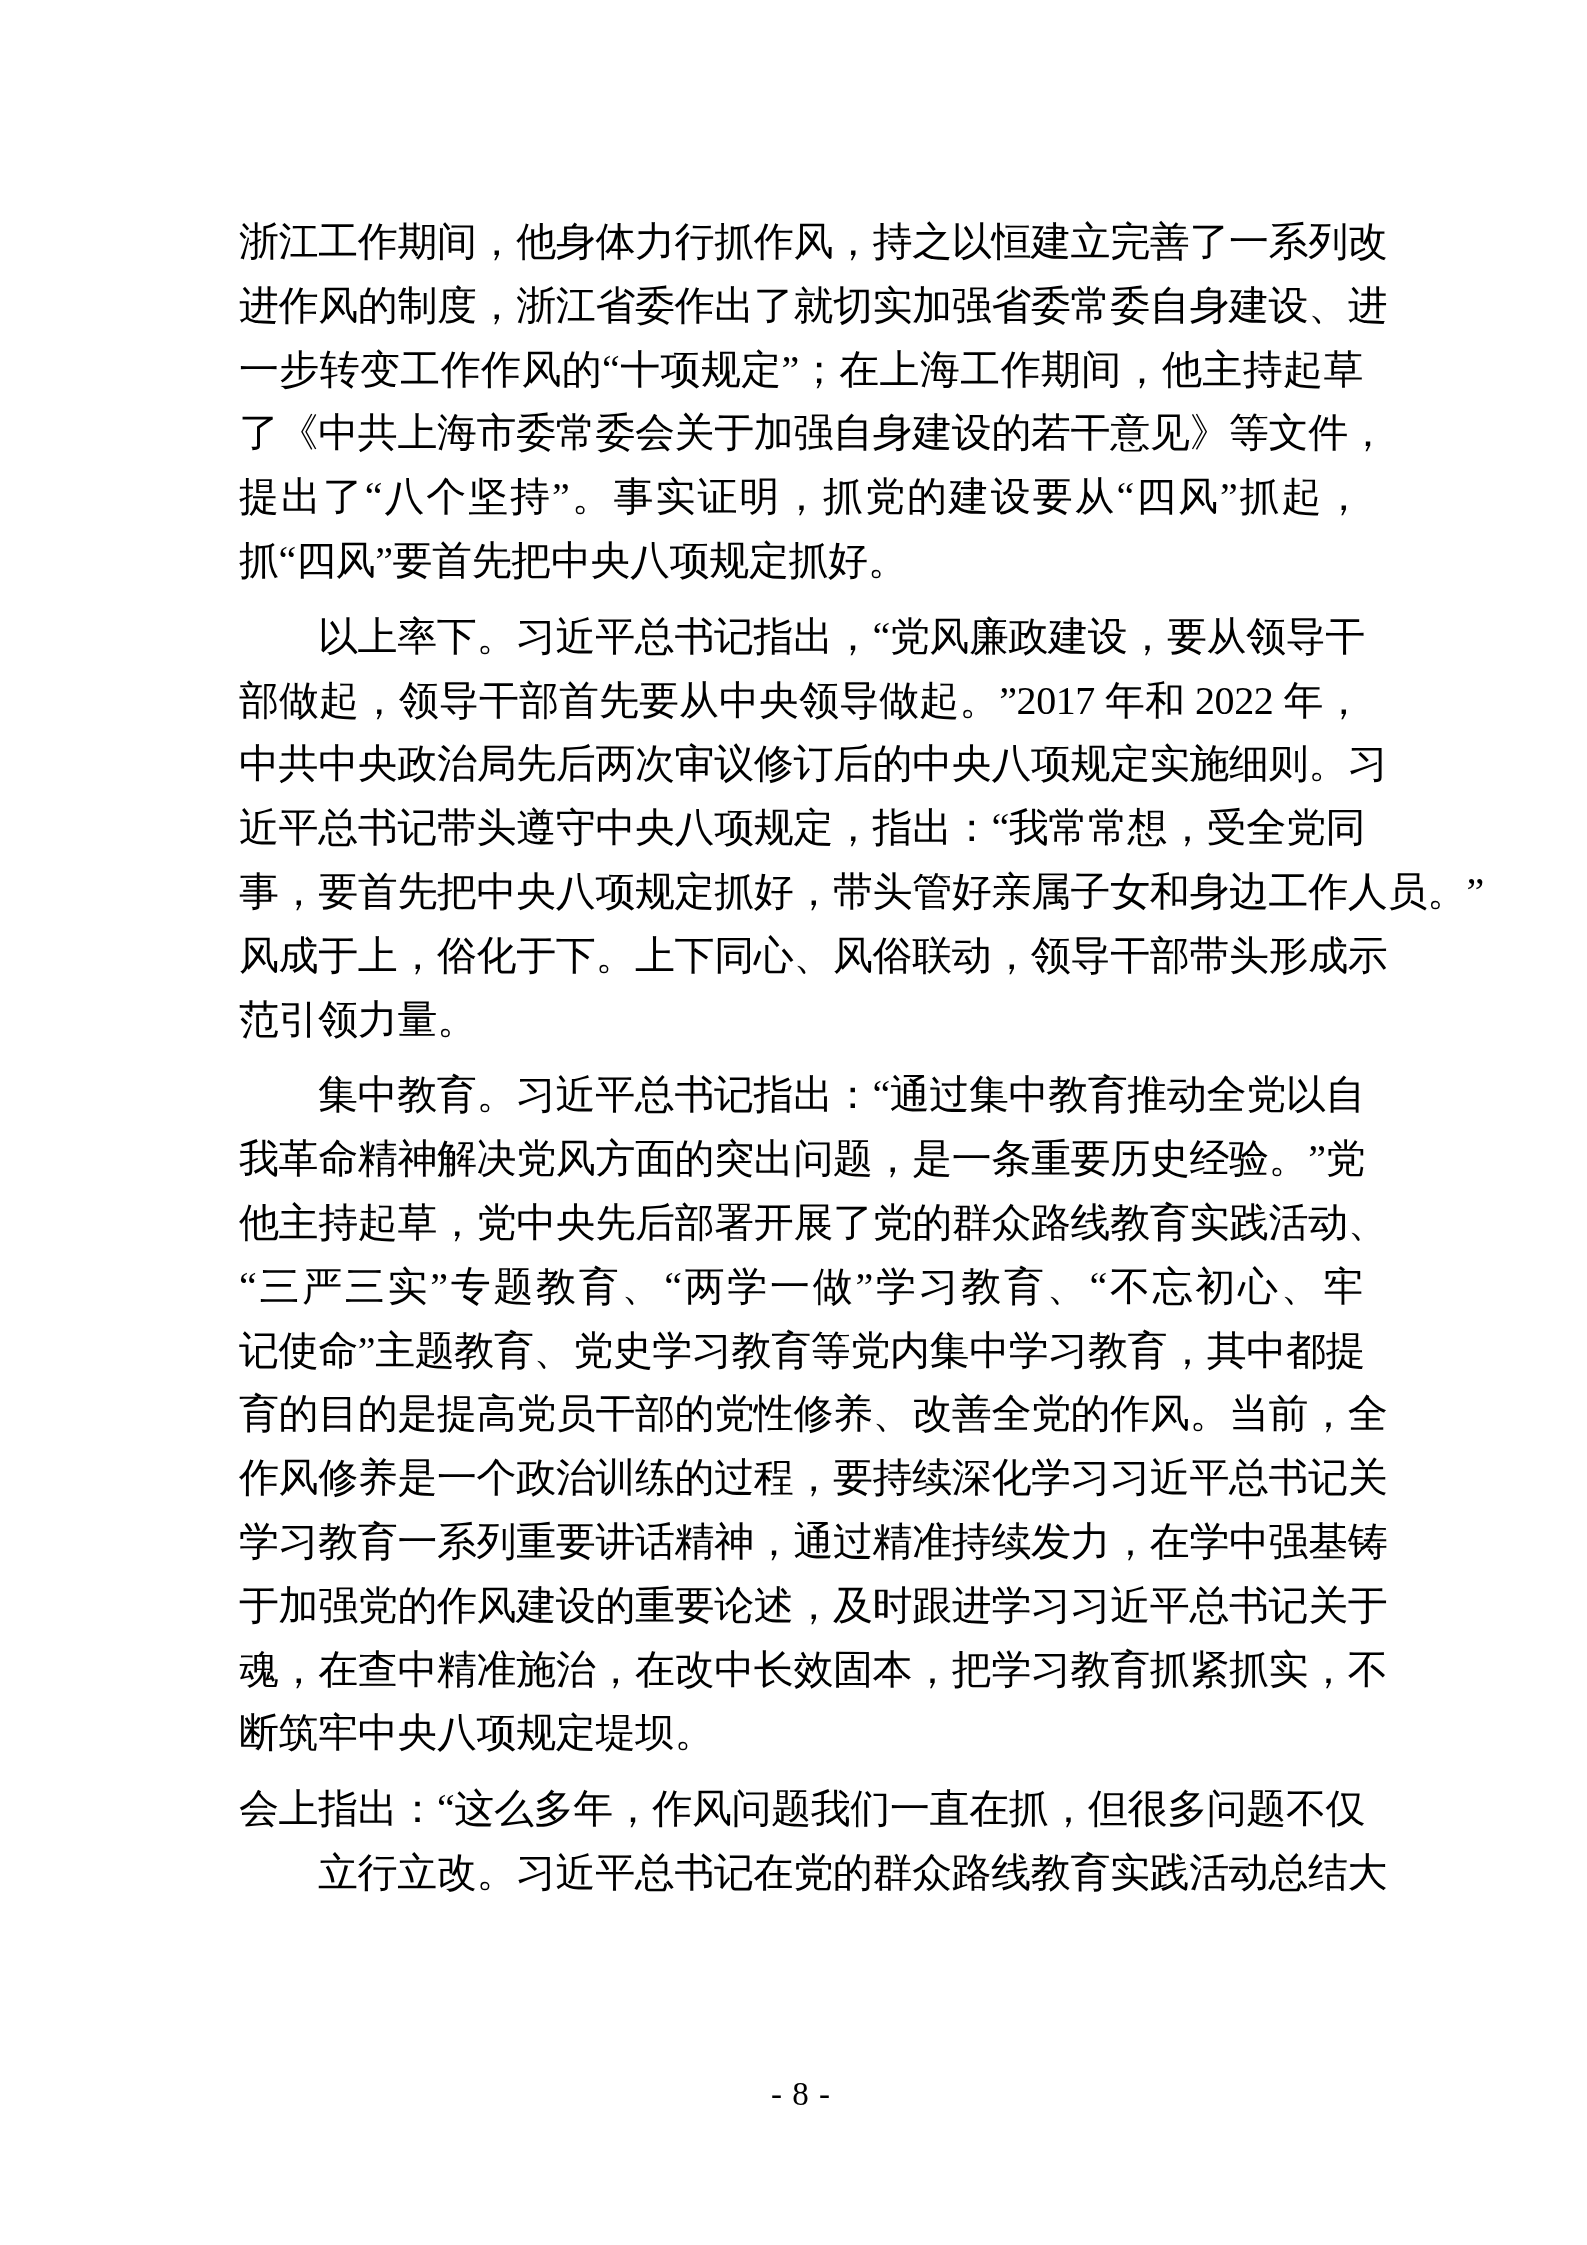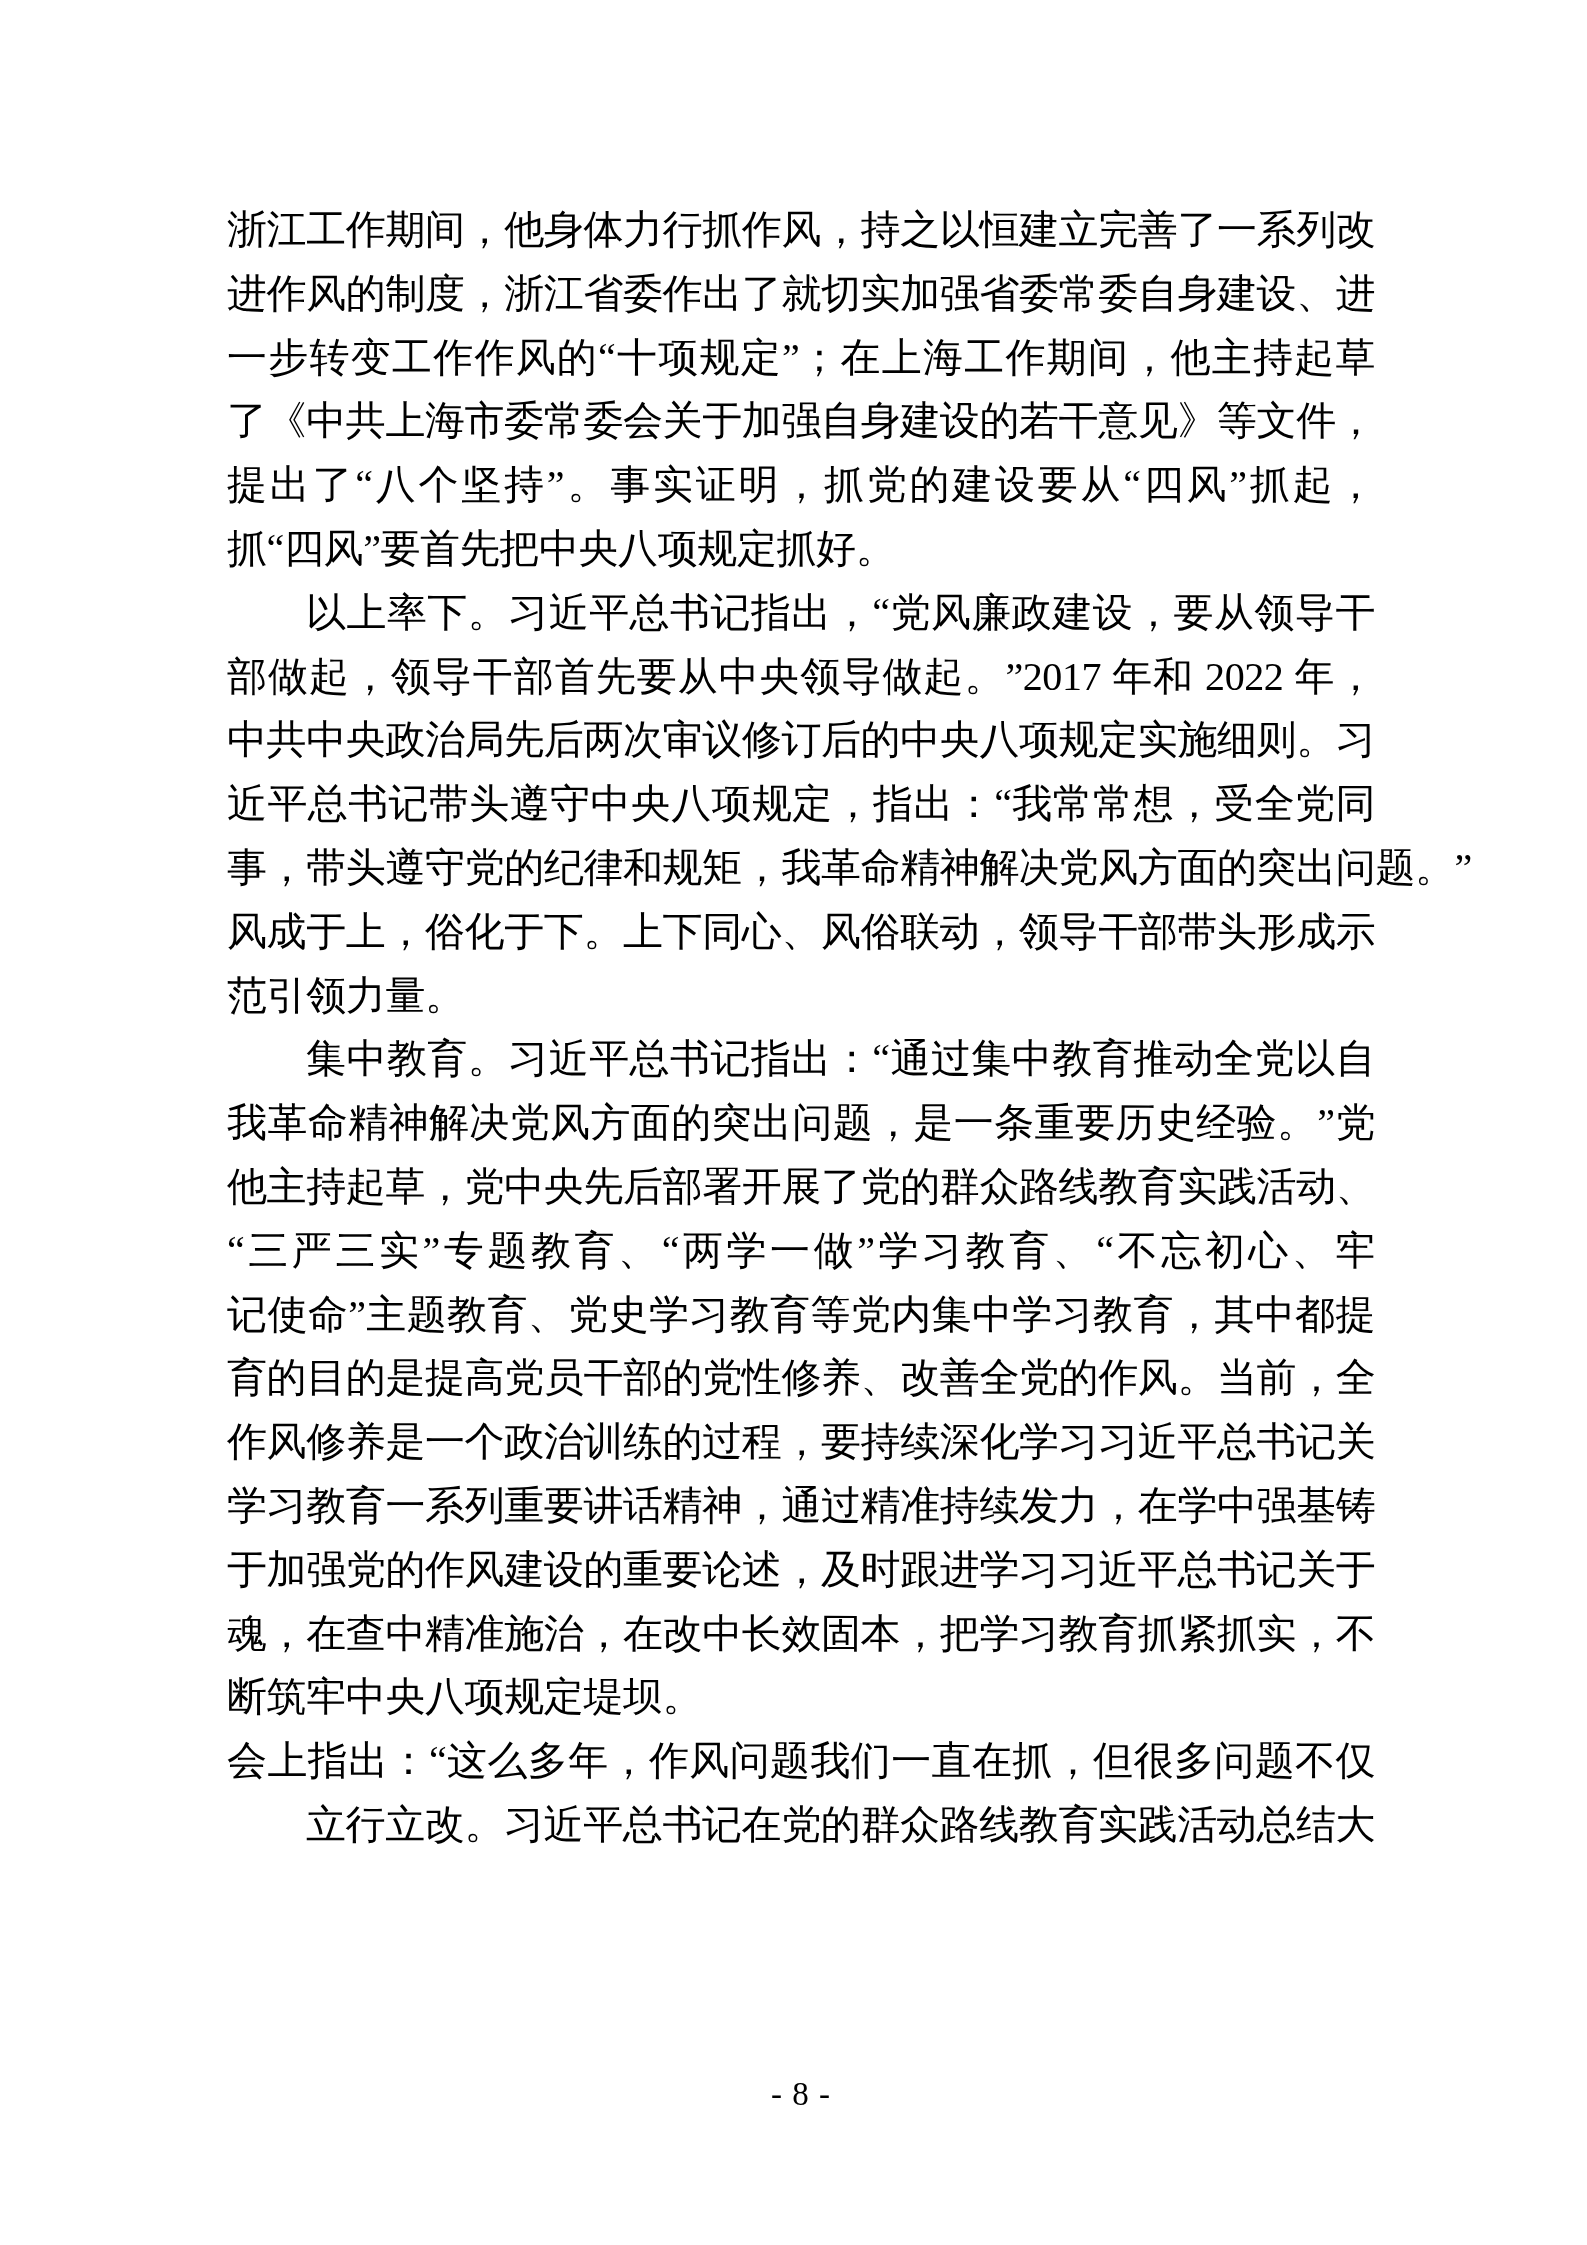--- a/index.html
+++ b/index.html
@@ -18,21 +18,21 @@
     width: 1587px;
     height: 2245px;
     background: #ffffff;
   }
   .textblock {
     position: absolute;
     left: 227px;
     top: 198px;
     width: 1148px;
   }
-  .paragraph { margin: 0; padding: 0; }
+  .paragraph { margin: 12px; padding: 0; }
   .line {
     font-size: 40px;
     line-height: 63.8px;
     height: 63.8px;
     letter-spacing: -0.4px;
     color: #000;
     white-space: nowrap;
     text-align: justify;
     text-align-last: justify;
     text-justify: inter-character;
@@ -66,21 +66,21 @@
       <div class="line">了《中共上海市委常委会关于加强自身建设的若干意见》等文件，</div>
       <div class="line">提出了“八个坚持”。事实证明，抓党的建设要从“四风”抓起，</div>
       <div class="line parlast">抓“四风”要首先把中央八项规定抓好。</div>
     </div>
 
     <div class="paragraph">
       <div class="line indent">以上率下。习近平总书记指出，“党风廉政建设，要从领导干</div>
       <div class="line">部做起，领导干部首先要从中央领导做起。”2017 年和 2022 年，</div>
       <div class="line">中共中央政治局先后两次审议修订后的中央八项规定实施细则。习</div>
       <div class="line">近平总书记带头遵守中央八项规定，指出：“我常常想，受全党同</div>
-      <div class="line">事，带头遵守党的纪律和规矩，我革命精神解决党风方面的突出问题。”</div>
+      <div class="line">事，要首先把中央八项规定抓好，带头管好亲属子女和身边工作人员。”</div>
       <div class="line">风成于上，俗化于下。上下同心、风俗联动，领导干部带头形成示</div>
       <div class="line parlast">范引领力量。</div>
     </div>
 
     <div class="paragraph">
       <div class="line indent">集中教育。习近平总书记指出：“通过集中教育推动全党以自</div>
       <div class="line">我革命精神解决党风方面的突出问题，是一条重要历史经验。”党</div>
       <div class="line">他主持起草，党中央先后部署开展了党的群众路线教育实践活动、</div>
       <div class="line">“三严三实”专题教育、“两学一做”学习教育、“不忘初心、牢</div>
       <div class="line">记使命”主题教育、党史学习教育等党内集中学习教育，其中都提</div>

